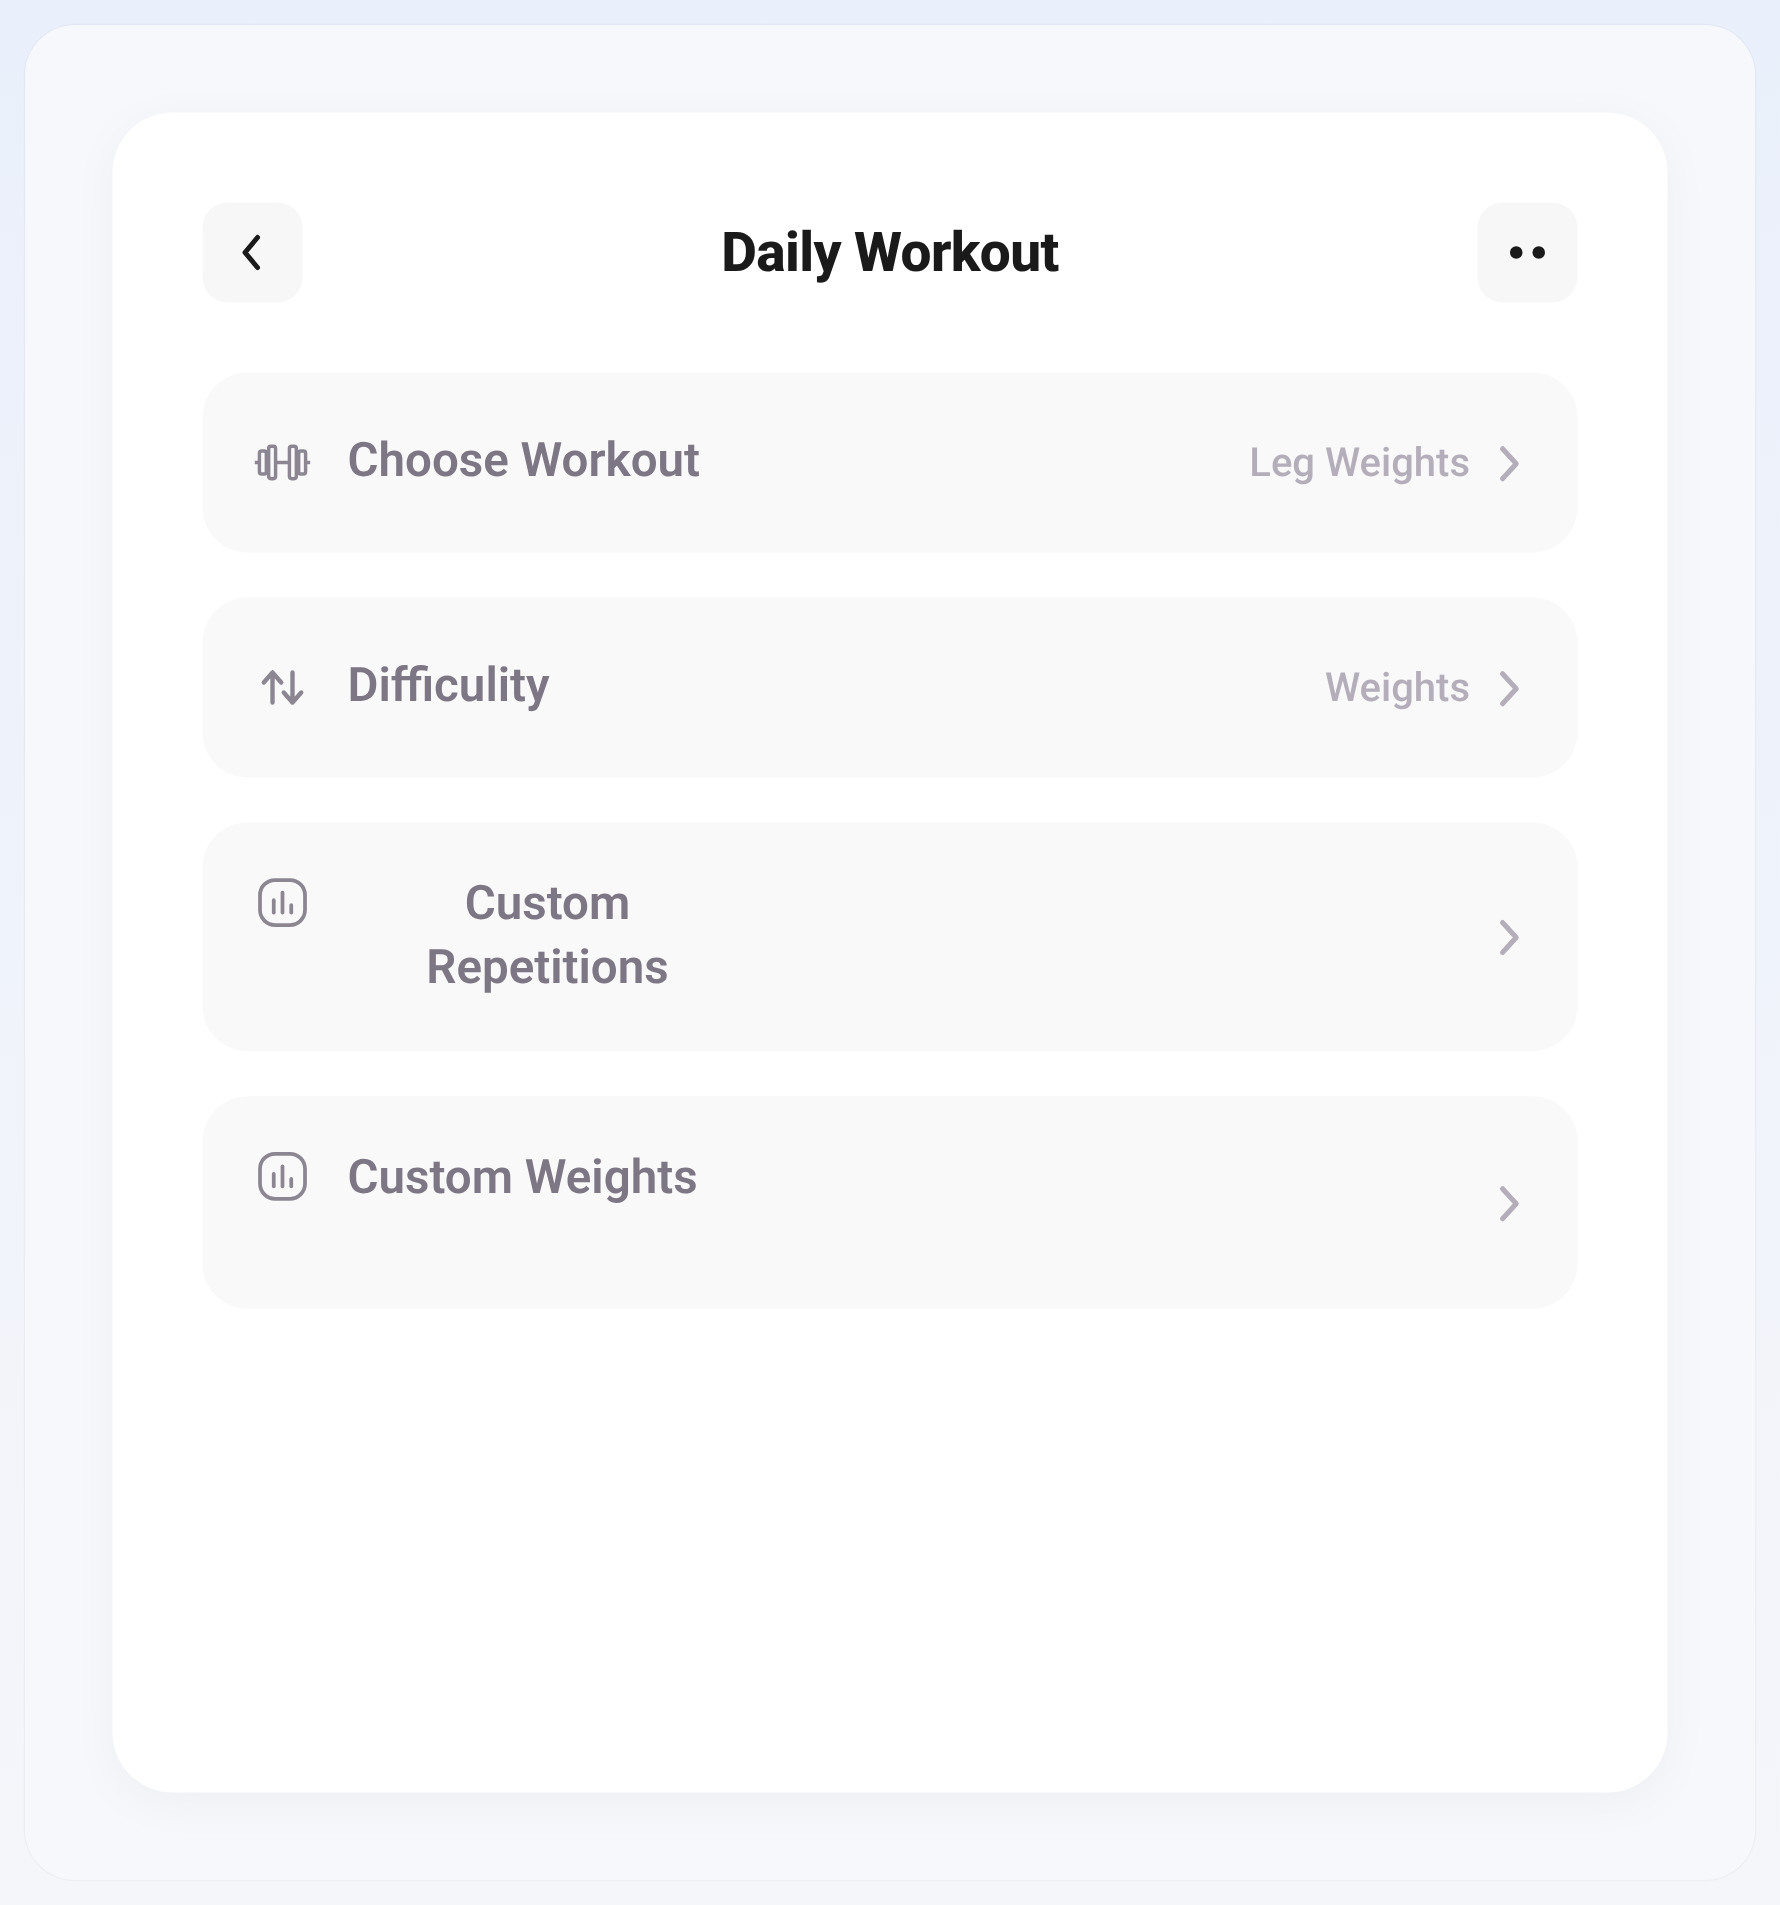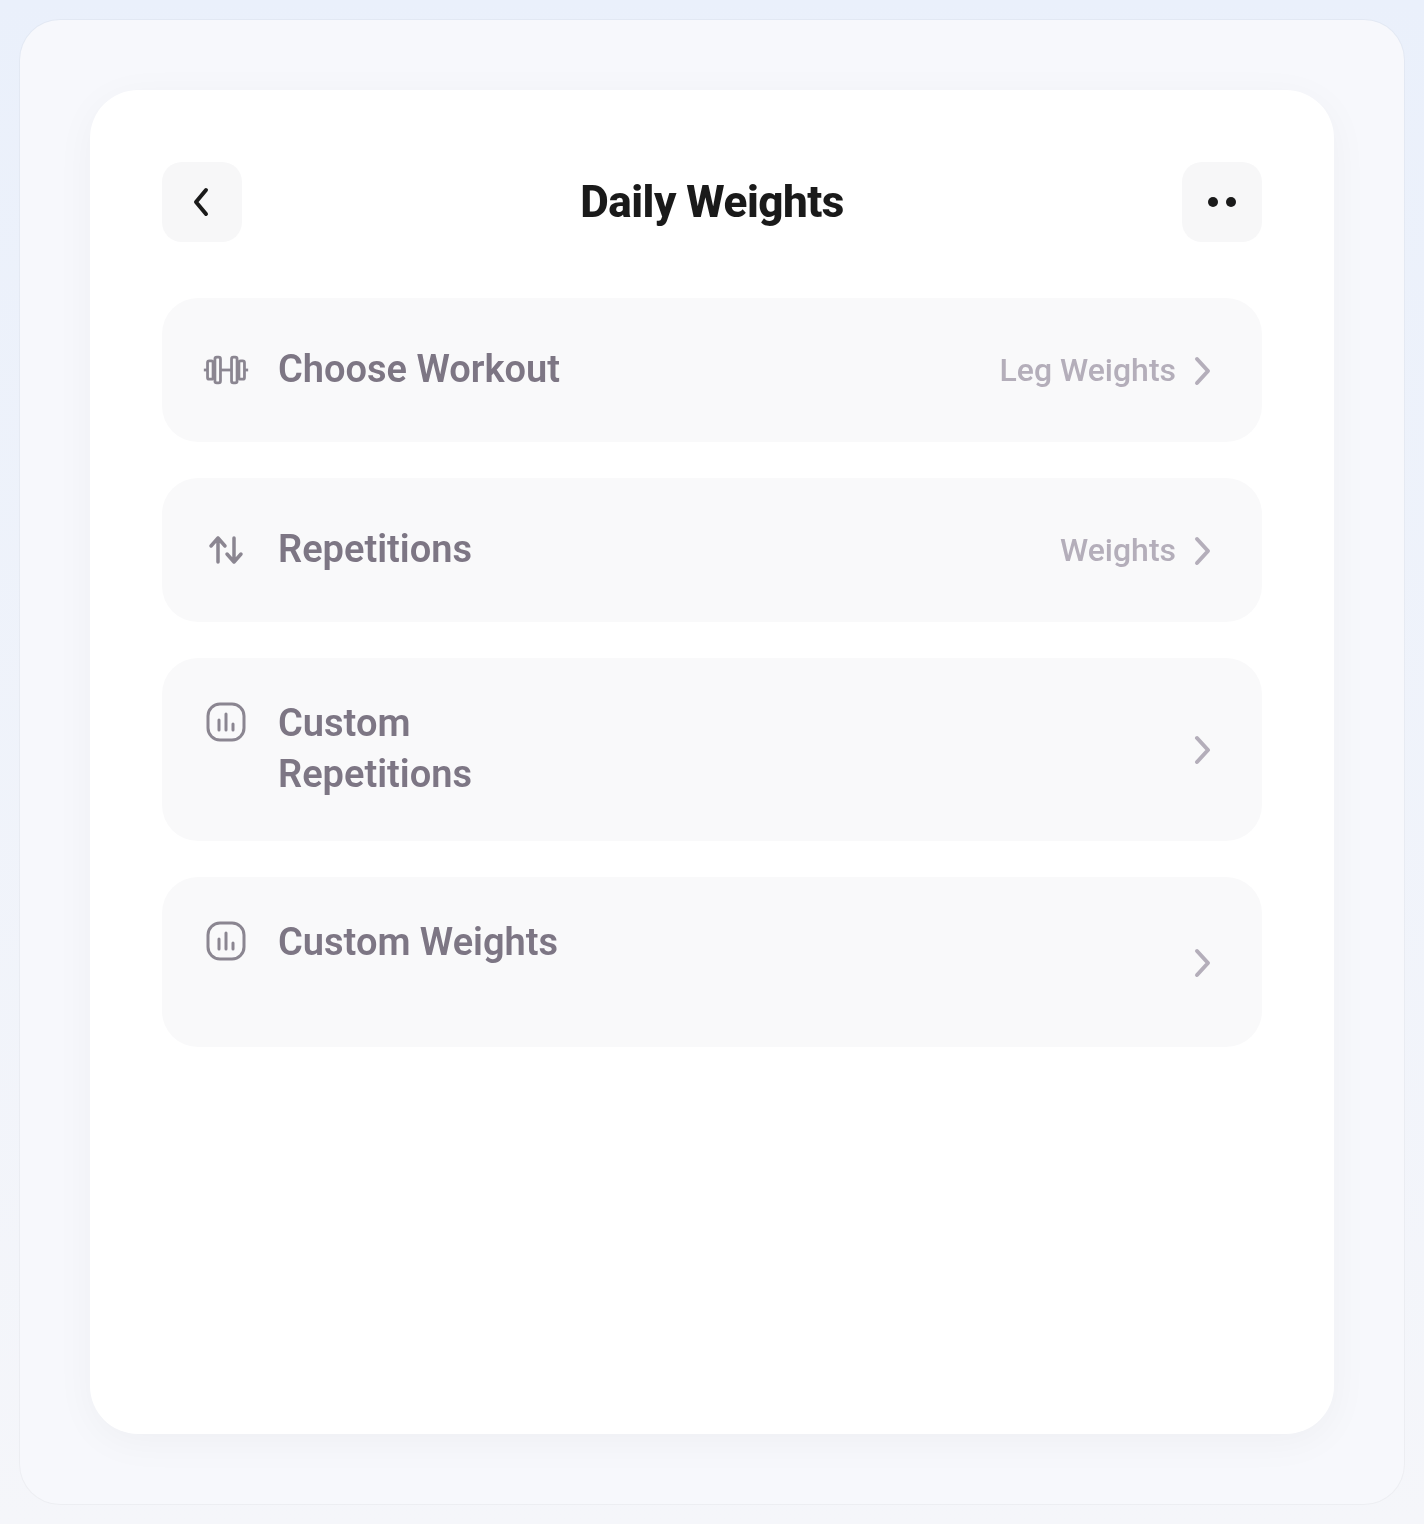--- a/index.html
+++ b/index.html
@@ -50,20 +50,21 @@
     .page-title {
       font-size: 44px;
       font-weight: 800;
       color: #1a1a1a;
       letter-spacing: -0.5px;
     }
     .list {
       display: flex;
       flex-direction: column;
       gap: 36px;
+      text-align: center;
     }
     .list-row {
       background: #f9f9fa;
       border-radius: 36px;
       padding: 40px 40px;
       display: flex;
       align-items: center;
       cursor: pointer;
       min-height: 144px;
     }
@@ -120,21 +121,21 @@
 
 <div class="outer-container">
   <div class="card">
 
     <div class="header">
       <div class="icon-button">
         <svg width="20" height="32" viewBox="0 0 20 32" fill="none">
           <path d="M14 4 L4 16 L14 28" stroke="#1a1a1a" stroke-width="4" stroke-linecap="round" stroke-linejoin="round"></path>
         </svg>
       </div>
-      <h1 class="page-title">Daily Weights</h1>
+      <h1 class="page-title">Daily Workout</h1>
       <div class="icon-button">
         <div class="dots">
           <span class="dot"></span>
           <span class="dot"></span>
         </div>
       </div>
     </div>
 
     <div class="list">
 
@@ -160,21 +161,21 @@
         </span>
       </div>
 
       <div class="list-row">
         <span class="row-icon">
           <svg width="44" height="44" viewBox="0 0 44 44" fill="none">
             <path d="M14 34 L14 10 M14 10 L7 18 M14 10 L21 18" stroke="#8b8691" stroke-width="3.5" stroke-linecap="round" stroke-linejoin="round"></path>
             <path d="M30 10 L30 34 M30 34 L23 26 M30 34 L37 26" stroke="#8b8691" stroke-width="3.5" stroke-linecap="round" stroke-linejoin="round"></path>
           </svg>
         </span>
-        <span class="row-label">Repetitions</span>
+        <span class="row-label">Difficulity</span>
         <span class="spacer"></span>
         <span class="row-value">Weights</span>
         <span class="chevron">
           <svg width="18" height="30" viewBox="0 0 18 30" fill="none">
             <path d="M3 3 L14 15 L3 27" stroke="#b4aeba" stroke-width="4" stroke-linecap="round" stroke-linejoin="round"></path>
           </svg>
         </span>
       </div>
 
       <div class="list-row list-row-tall">

